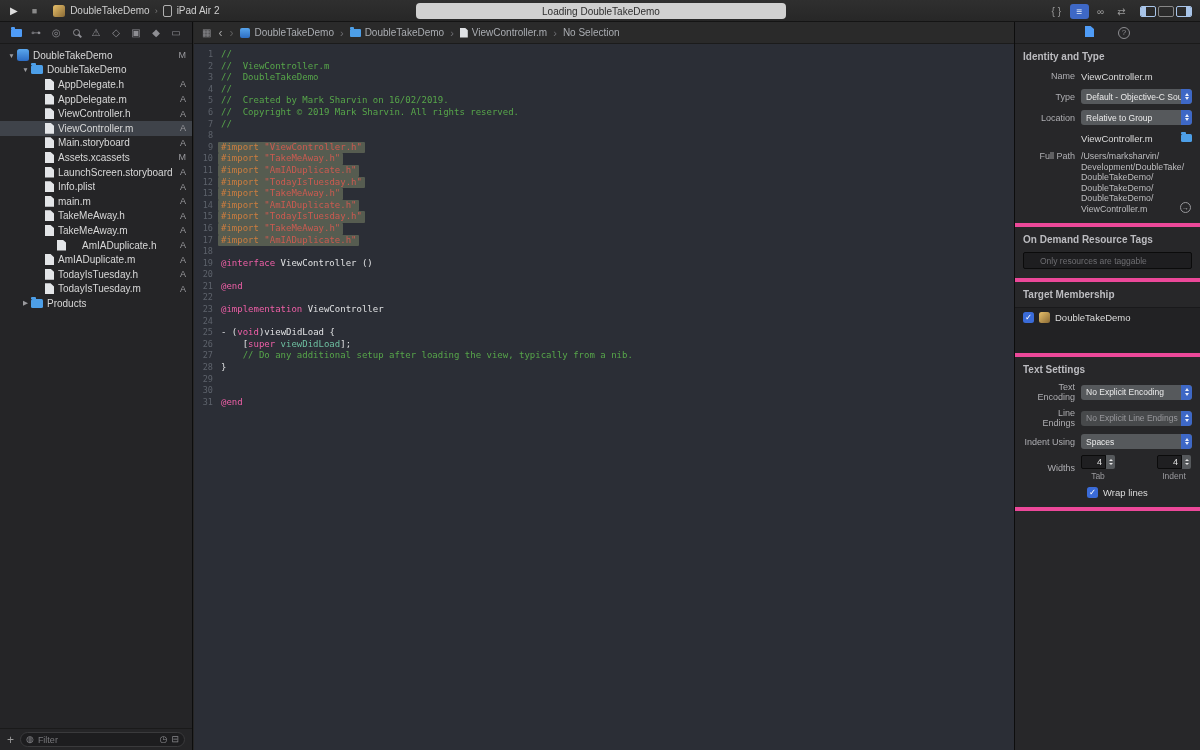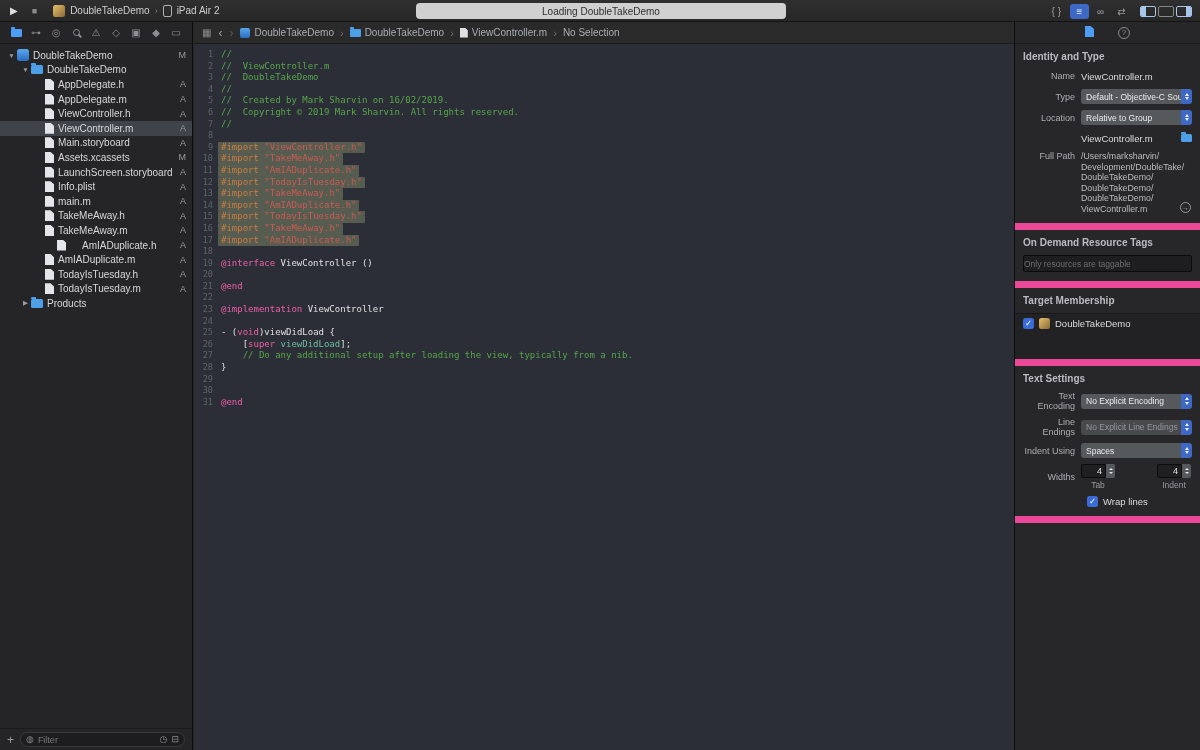--- a/index.html
+++ b/index.html
@@ -82,35 +82,35 @@
 .tok-p{color:#dfe0e2}
 .tok-m{color:#6dbfa0}
 .line.sel .tok-d{color:#cd7d3f}
 .line.sel .tok-s{color:#cc5a50}
 
 
 .inspector{position:absolute;right:0;top:22px;width:186px;bottom:0;background:#272729;border-left:1px solid #0d0d0d;font-size:9.5px}
 .insp-tabs{height:22px;border-bottom:1px solid #1a1a1a;display:flex;align-items:center;justify-content:center;gap:24px}
 .bc-doc.blue{background:#4f9cf7;width:9px;height:11px}
 .help-circle{width:12px;height:12px;border-radius:50%;border:1px solid #8e8e92;color:#8e8e92;font-size:8px;display:flex;align-items:center;justify-content:center}
-.section{padding:7px 8px 9px;border-bottom:7px solid #ec4899}
+.section{padding:7px 8px 9px;border-bottom:4px solid #ec4899}
 .sec-header{font-size:10px;font-weight:bold;color:#bcbcc0;margin-bottom:7px}
 .prow{display:flex;align-items:center;margin-bottom:6px;min-height:14px}
 .prow:last-child{margin-bottom:0}
 .plabel{width:58px;text-align:right;color:#aeaeb2;font-size:9px;padding-right:6px;flex:none}
 .pvalue{flex:1;color:#dcdcdc;font-size:9.5px;overflow:hidden;text-overflow:ellipsis;white-space:nowrap}
 .popup{flex:1;height:15px;background:#56595c;border-radius:3px;display:flex;align-items:center;position:relative;padding:0 15px 0 5px;color:#ebebeb;font-size:8.5px;white-space:nowrap;overflow:hidden}
 .popup.dim{color:#97979b;background:#47494b}
 .cap{position:absolute;right:0;top:0;bottom:0;width:11px;background:#3e68c6;border-radius:0 3px 3px 0;display:flex;flex-direction:column;align-items:center;justify-content:center;gap:1.5px}
 .cap .up{width:0;height:0;border-left:2.5px solid transparent;border-right:2.5px solid transparent;border-bottom:3px solid #eaf0fa}
 .cap .down{width:0;height:0;border-left:2.5px solid transparent;border-right:2.5px solid transparent;border-top:3px solid #eaf0fa}
 .fullpath{align-items:flex-start;position:relative}
 .path{white-space:pre-line;font-size:8.8px;line-height:10.5px;color:#bdbdbf}
 .goto-arrow{position:absolute;right:1px;bottom:1px;width:11px;height:11px;border:1px solid #98989c;border-radius:50%;color:#b8b8bc;font-size:7px;display:flex;align-items:center;justify-content:center}
-.odr-input{width:100%;height:17px;background:#1e1e20;border:1px solid #0b0b0b;border-radius:2px;color:#d0d0d0;font-size:8.5px;padding:0 0;font-family:"Liberation Sans",sans-serif;outline:none}
+.odr-input{width:100%;height:17px;background:#1e1e20;border:1px solid #0b0b0b;border-radius:2px;color:#d0d0d0;font-size:8.5px;padding:0 16px;font-family:"Liberation Sans",sans-serif;outline:none}
 .odr-input::placeholder{color:#6e6e72}
 .tm-list{margin:0 -8px -9px;background:#222224;border-top:1px solid #19191b;padding:4px 8px 30px}
 .tm-row{display:flex;align-items:center;gap:5px}
 .checkbox{width:11px;height:11px;border-radius:2.5px;background:#3a6bd8;position:relative;display:inline-block;flex:none}
 .checkbox.checked::after{content:'✓';position:absolute;left:2px;top:-0.5px;color:#fff;font-size:8.5px}
 .tm-label{color:#dcdcdc;font-size:9.5px}
 .widths-area{flex:1;display:flex;justify-content:space-between;padding-right:1px}
 .stepcol{display:flex;flex-direction:column;align-items:center;gap:2px}
 .stepper{display:flex;align-items:center}
 .step-box{width:25px;height:14px;background:#1f1f21;border:1px solid #0b0b0b;border-radius:2px 0 0 2px;color:#e2e2e2;font-size:9px;display:flex;align-items:center;justify-content:flex-end;padding-right:3px}

